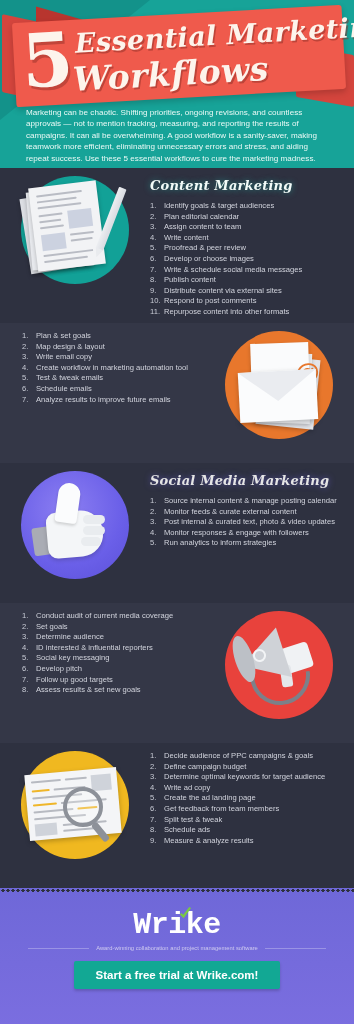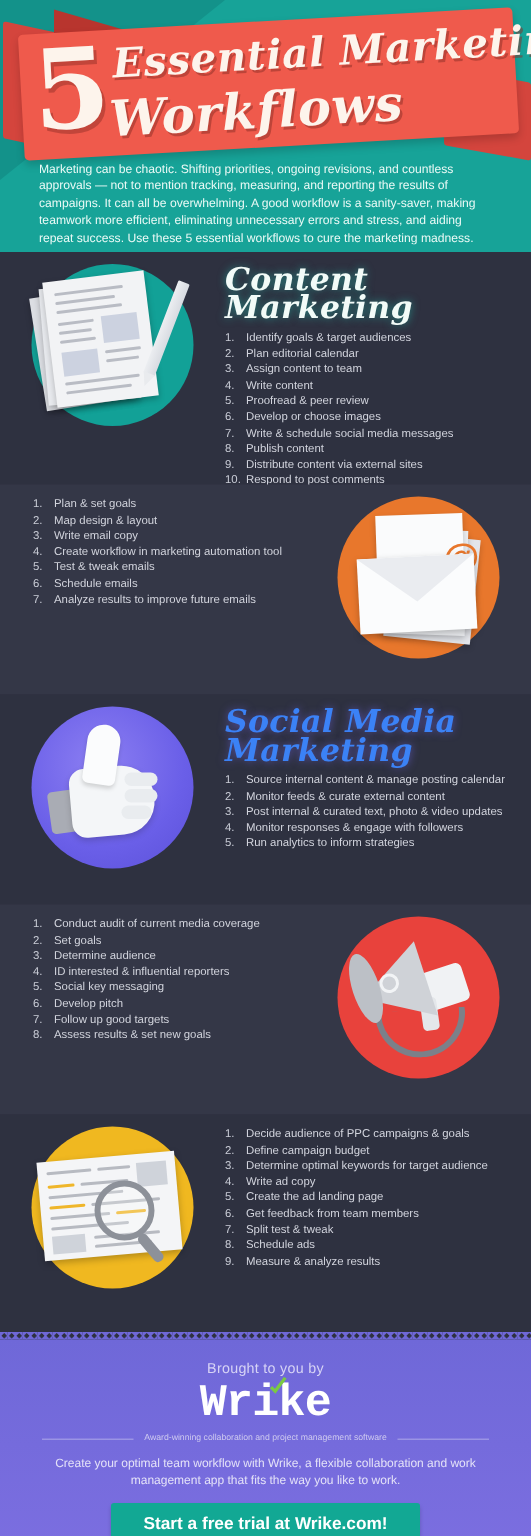--- a/index.html
+++ b/index.html
@@ -124,27 +124,27 @@
   .sec-body {
     flex:1;
     padding-top:8px;
     padding-right:10px;
   }
   .section.rev .sec-body { padding-left:14px; padding-right:6px; }
 
   .sec-title {
     font-family:"DejaVu Serif", serif;
     font-style:italic; font-weight:bold;
-    font-size:21px; line-height:19px;
+    font-size:13px; line-height:19px;
     margin-bottom:6px;
     letter-spacing:.2px;
   }
   .t-teal   { color:#f2fbf8; text-shadow:0 0 6px rgba(35,200,180,.55); }
   .t-orange { color:#fbf0e4; text-shadow:0 0 6px rgba(226,130,52,.6); }
-  .t-purple { color:#3b82f6; text-shadow:0 0 6px rgba(110,100,230,.6); }
+  .t-purple { color:#e5e5e5; text-shadow:0 0 6px rgba(110,100,230,.6); }
   .t-red    { color:#fdeeec; text-shadow:0 0 6px rgba(225,70,60,.6); }
   .t-yellow { color:#fdf6e2; text-shadow:0 0 6px rgba(235,180,40,.6); }
 
   ol.steps { list-style:none; counter-reset:st; }
   ol.steps li {
     counter-increment:st;
     position:relative;
     font-size:7.6px;
     line-height:10.6px;
     color:#d2d4dd;
@@ -549,32 +549,30 @@
         <li>Schedule ads</li>
         <li>Measure &amp; analyze results</li>
       </ol>
     </div>
   </div>
 </div>
 
 <div style="position:relative;">
   <div class="zig zig-purple" style="position:relative;top:0;"></div>
   <div class="footer">
-    <div class="brought">Brought to you by</div>
     <div class="wrike">
       <span>Wrike</span>
       <svg class="wcheck" viewBox="0 0 14 14">
         <path d="M1 8 L5 12 L13 1 L11 0 L4.6 8.4 L2.6 6.4 Z" fill="#7ac943"></path>
       </svg>
     </div>
     <div class="tagline-row">
       <div class="tl-line"></div>
       <div class="tagline">Award-winning collaboration and project management software</div>
       <div class="tl-line"></div>
     </div>
-    <div class="foot-desc">Create your optimal team workflow with Wrike, a flexible collaboration and work management app that fits the way you like to work.</div>
     <div class="cta-wrap">
       
       
       <a class="cta">Start a free trial at Wrike.com!</a>
     </div>
   </div>
 </div>
 
 </body></html>

